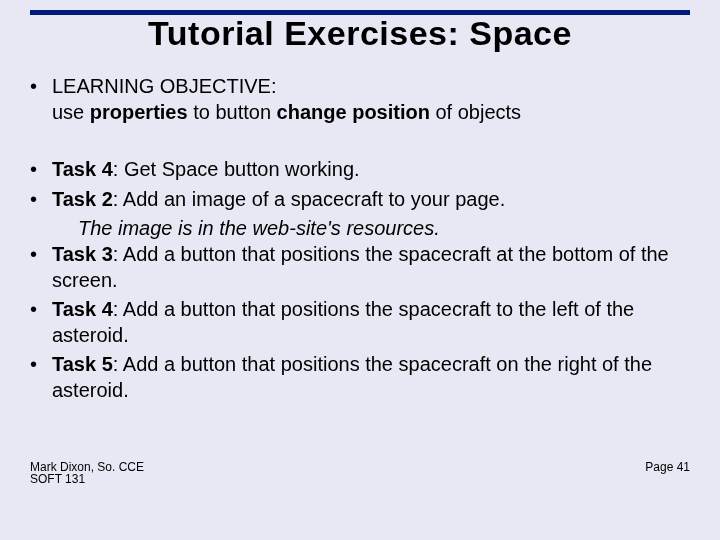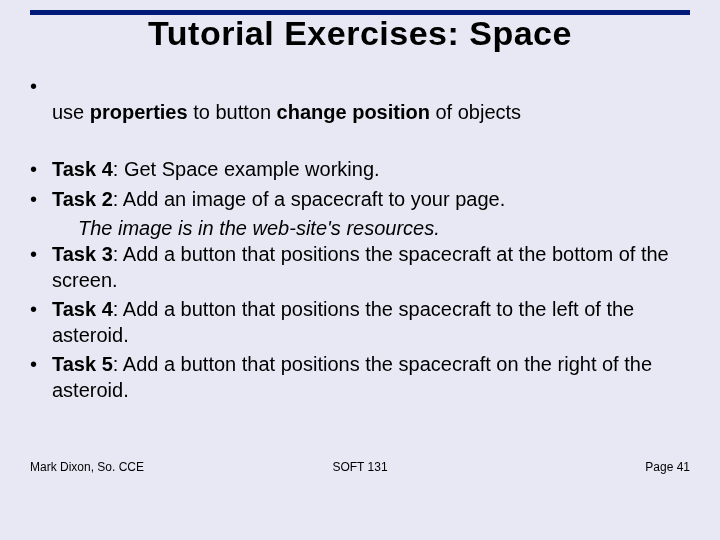--- a/index.html
+++ b/index.html
@@ -68,50 +68,51 @@
     right: 30px;
     bottom: 10px;
     font-size: 12px;
     display: flex;
     justify-content: space-between;
   }
   .footer .mid {
     position: absolute;
     left: 0;
     right: 0;
-    text-align: center;
+    text-align: left;
+    margin-top: 12px;
   }
   .footer .left, .footer .right {
     position: relative;
     z-index: 1;
   }
 </style>
 </head>
 <body>
 
 <div class="slide">
   <div class="rule"></div>
   <div class="title">Tutorial Exercises: Space</div>
 
   <div class="content">
 
     <div class="bullet">
       <div class="dot">•</div>
       <div class="txt">
-        <br>
+        <span>LEARNING OBJECTIVE:</span><br>
         <span>use </span><span class="bold">properties</span><span> to button </span><span class="bold">change position</span><span> of  objects</span>
       </div>
     </div>
 
     <div class="gap"></div>
 
     <div class="bullet">
       <div class="dot">•</div>
       <div class="txt">
-        <span class="bold">Task 4</span><span>: Get Space example working.</span>
+        <span class="bold">Task 4</span><span>: Get Space button working.</span>
       </div>
     </div>
 
     <div class="bullet">
       <div class="dot">•</div>
       <div class="txt">
         <span class="bold">Task 2</span><span>: Add an image of a spacecraft to your page.</span>
       </div>
     </div>
     <div class="indent">The image is in the web-site's resources.</div>

